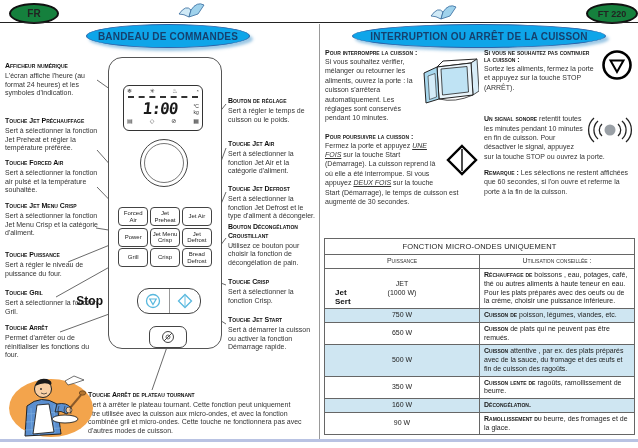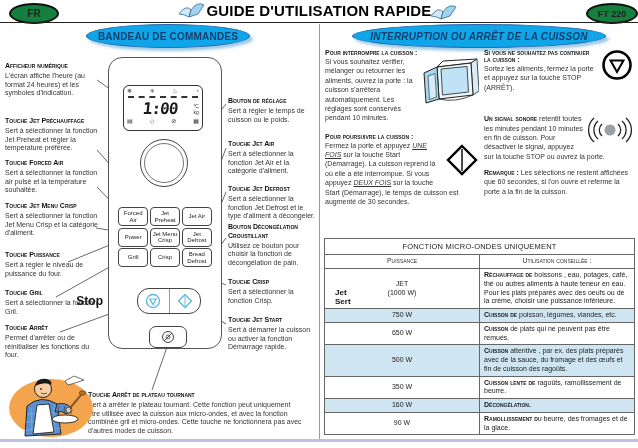--- a/index.html
+++ b/index.html
@@ -16,21 +16,21 @@
   .dove-l{left:176px;}
   .dove-r{left:428px;top:3px;}
   .header-rule{position:absolute;left:0;top:22px;width:638px;height:1px;background:#222;}
   .col-divider{position:absolute;left:319px;top:24px;width:1px;height:415px;background:#999;}
   .bottom-rule{position:absolute;left:0;top:439px;width:638px;height:2.5px;background:#b9c3e3;}
   
   .pill{position:absolute;border-radius:50%;background:#0ea5e9;border:1.5px solid #2e64a8;
         display:flex;align-items:center;justify-content:center;font-weight:bold;font-size:10px;
         color:#15406e;box-shadow:3px 3px 3px rgba(140,190,225,.85);letter-spacing:.2px;}
   .pill1{left:86px;top:24px;width:162px;height:22px;}
-  .pill2{left:352px;top:24px;width:252px;height:22px;font-style:italic;}
+  .pill2{left:352px;top:24px;width:252px;height:22px;}
   .pill3{left:360px;top:202px;width:238px;height:22px;}
   
   .panel{position:absolute;left:108px;top:57px;width:112px;height:290px;border:1.3px solid #555;
          border-radius:14px;background:#fff;}
   .lcd{position:absolute;left:14px;top:27px;width:80px;height:46px;border:1.2px solid #333;
        border-radius:6px;padding:2px 3px;box-sizing:border-box;}
   .lcd-row{display:flex;justify-content:space-between;font-size:6px;color:#333;line-height:1;}
   .lcd-dash{border-bottom:2px dashed #333;margin:2px 1px 1px;}
   .lcd-time-row{display:flex;align-items:center;}
   .lcd-time{flex:1;text-align:center;font-family:"DejaVu Sans Mono",monospace;font-weight:bold;
@@ -89,21 +89,20 @@
   .chef{position:absolute;left:5px;top:372px;}
 </style>
 </head>
 <body>
 
 <div class="page">
 
   <div class="badge lang-badge">
     <span>FR</span>
   </div>
-  <div class="main-title">GUIDE D'UTILISATION RAPIDE</div>
   <span class="dove dove-l">
     <svg width="30" height="17" viewBox="0 0 30 17">
       <path d="M3,13 Q10,3 15,9 L13,16 Q8,13 3,13 Z" fill="#cfe9f6" stroke="#34689c" stroke-width="0.8"></path>
       <path d="M15,9 Q21,0 28,4 L22,13 L13,16 Z" fill="#9fd2ec" stroke="#34689c" stroke-width="0.8"></path>
     </svg>
   </span>
   <span class="dove dove-r">
     <svg width="30" height="17" viewBox="0 0 30 17">
       <path d="M3,13 Q10,3 15,9 L13,16 Q8,13 3,13 Z" fill="#cfe9f6" stroke="#34689c" stroke-width="0.8"></path>
       <path d="M15,9 Q21,0 28,4 L22,13 L13,16 Z" fill="#9fd2ec" stroke="#34689c" stroke-width="0.8"></path>

